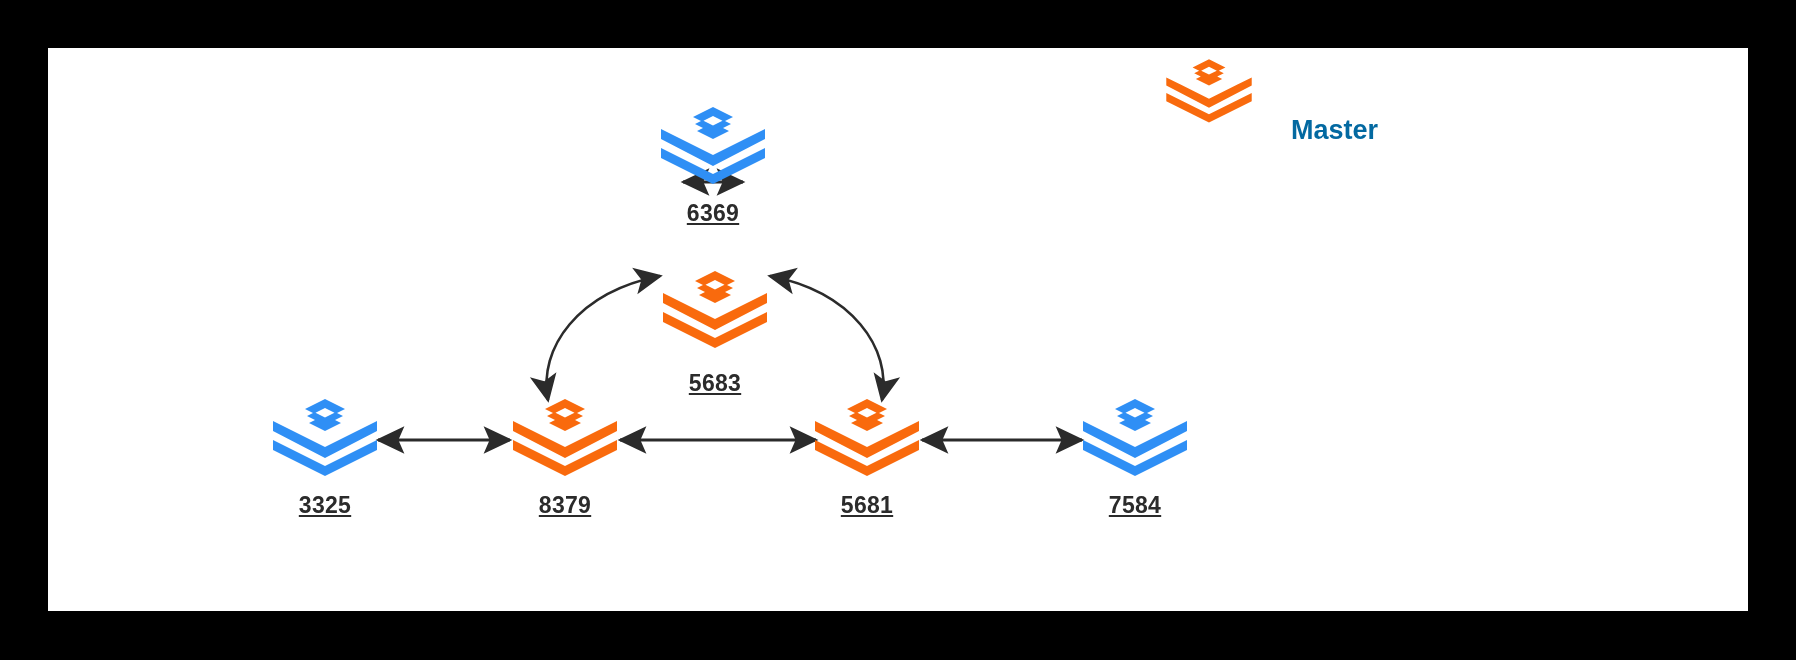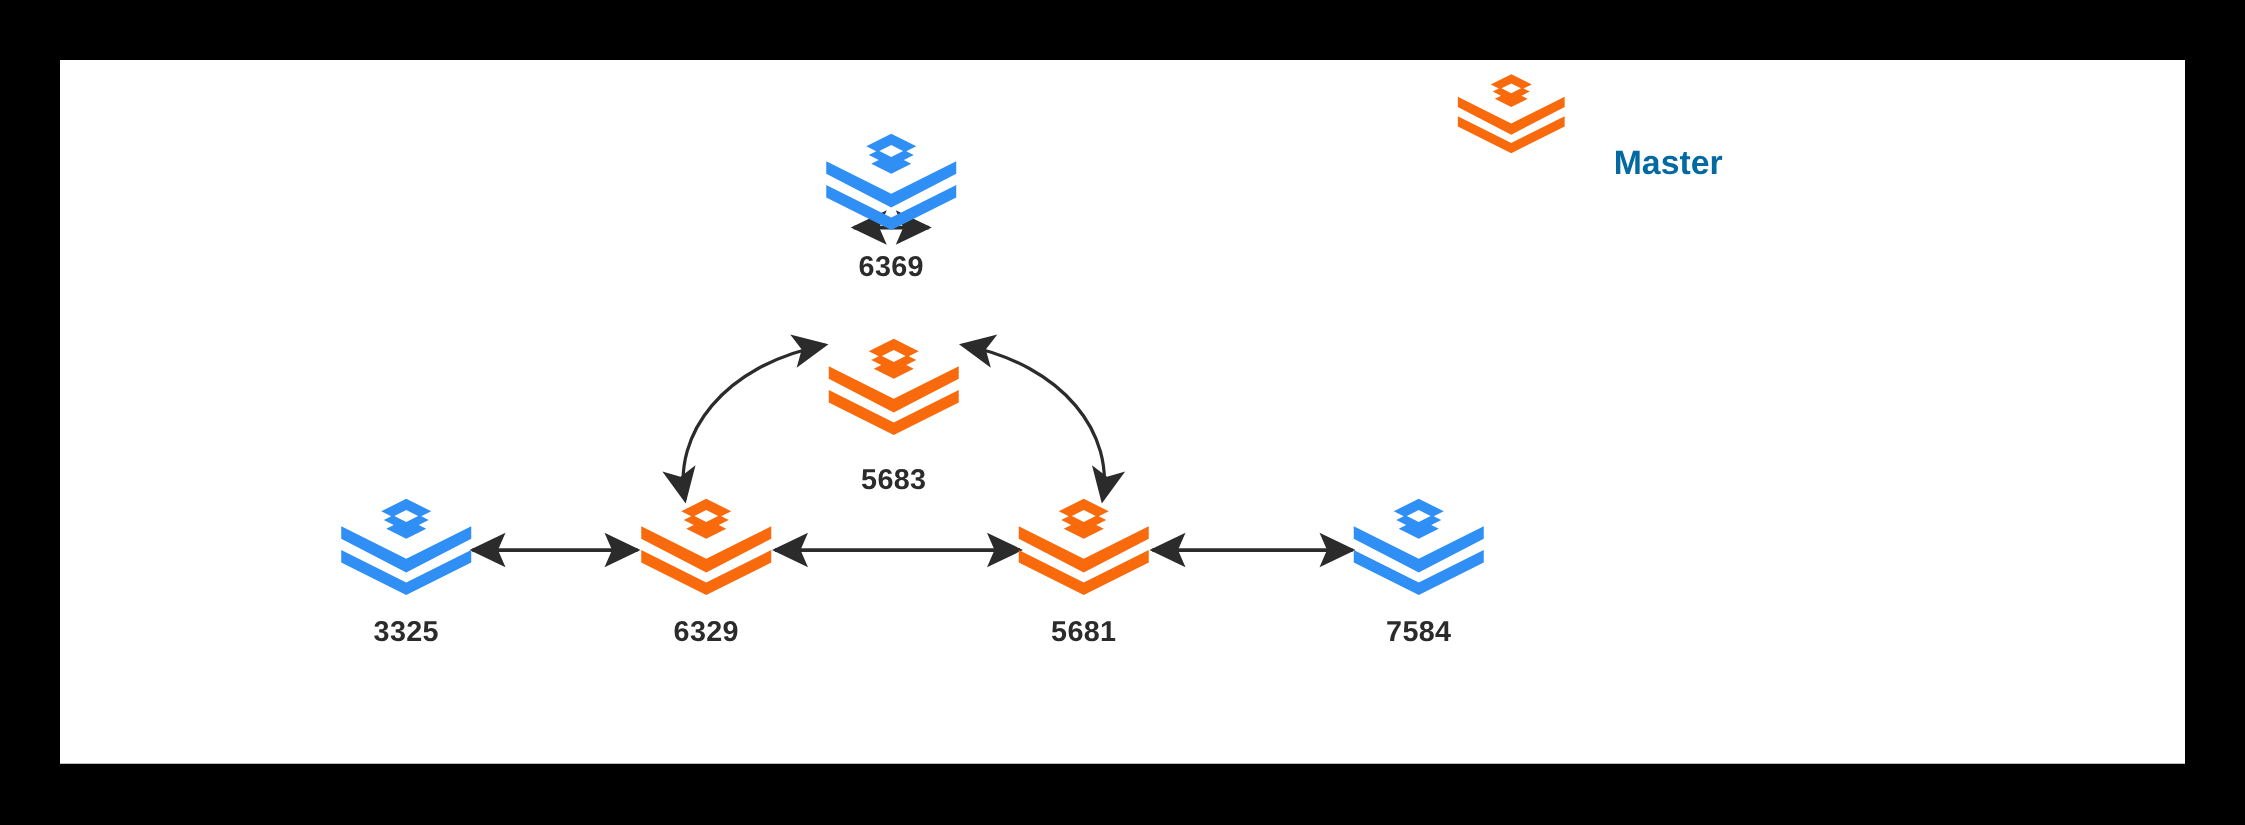--- a/index.html
+++ b/index.html
@@ -52,20 +52,21 @@
     left: -90px;
     top: 52px;
     width: 180px;
     text-align: center;
     font-size: 23px;
     font-weight: bold;
     color: #2b2b2b;
     font-family: "Liberation Sans", sans-serif;
     letter-spacing: 0.3px;
     white-space: nowrap;
+    text-decoration: underline;
   }
 
   
   #arrow-layer {
     position: absolute;
     left: 0;
     top: 0;
     width: 1700px;
     height: 563px;
     pointer-events: none;
@@ -186,21 +187,21 @@
 
     <div class="node" style="left:517px; top:392px;">
       <svg class="node-icon" viewBox="0 0 112 90" xmlns="http://www.w3.org/2000/svg">
         <g fill="#f96a0d">
           <path d="M56 4 L76 14 L68 18 L74 21 L66 25 L72 28 L56 36 L40 28 L46 25 L38 21 L44 18 L36 14 Z
                    M56 13 L46.5 17.8 L56 22.5 L65.5 17.8 Z" fill-rule="evenodd"></path>
           <path d="M4 26 L22 35 L56 52 L90 35 L108 26 L108 36 L56 63 L4 36 Z"></path>
           <path d="M4 45 L56 71 L108 45 L108 55 L56 81 L4 55 Z"></path>
         </g>
       </svg>
-      <div class="node-label">6329</div>
+      <div class="node-label">8379</div>
     </div>
 
     <div class="node" style="left:819px; top:392px;">
       <svg class="node-icon" viewBox="0 0 112 90" xmlns="http://www.w3.org/2000/svg">
         <g fill="#f96a0d">
           <path d="M56 4 L76 14 L68 18 L74 21 L66 25 L72 28 L56 36 L40 28 L46 25 L38 21 L44 18 L36 14 Z
                    M56 13 L46.5 17.8 L56 22.5 L65.5 17.8 Z" fill-rule="evenodd"></path>
           <path d="M4 26 L22 35 L56 52 L90 35 L108 26 L108 36 L56 63 L4 36 Z"></path>
           <path d="M4 45 L56 71 L108 45 L108 55 L56 81 L4 55 Z"></path>
         </g>

